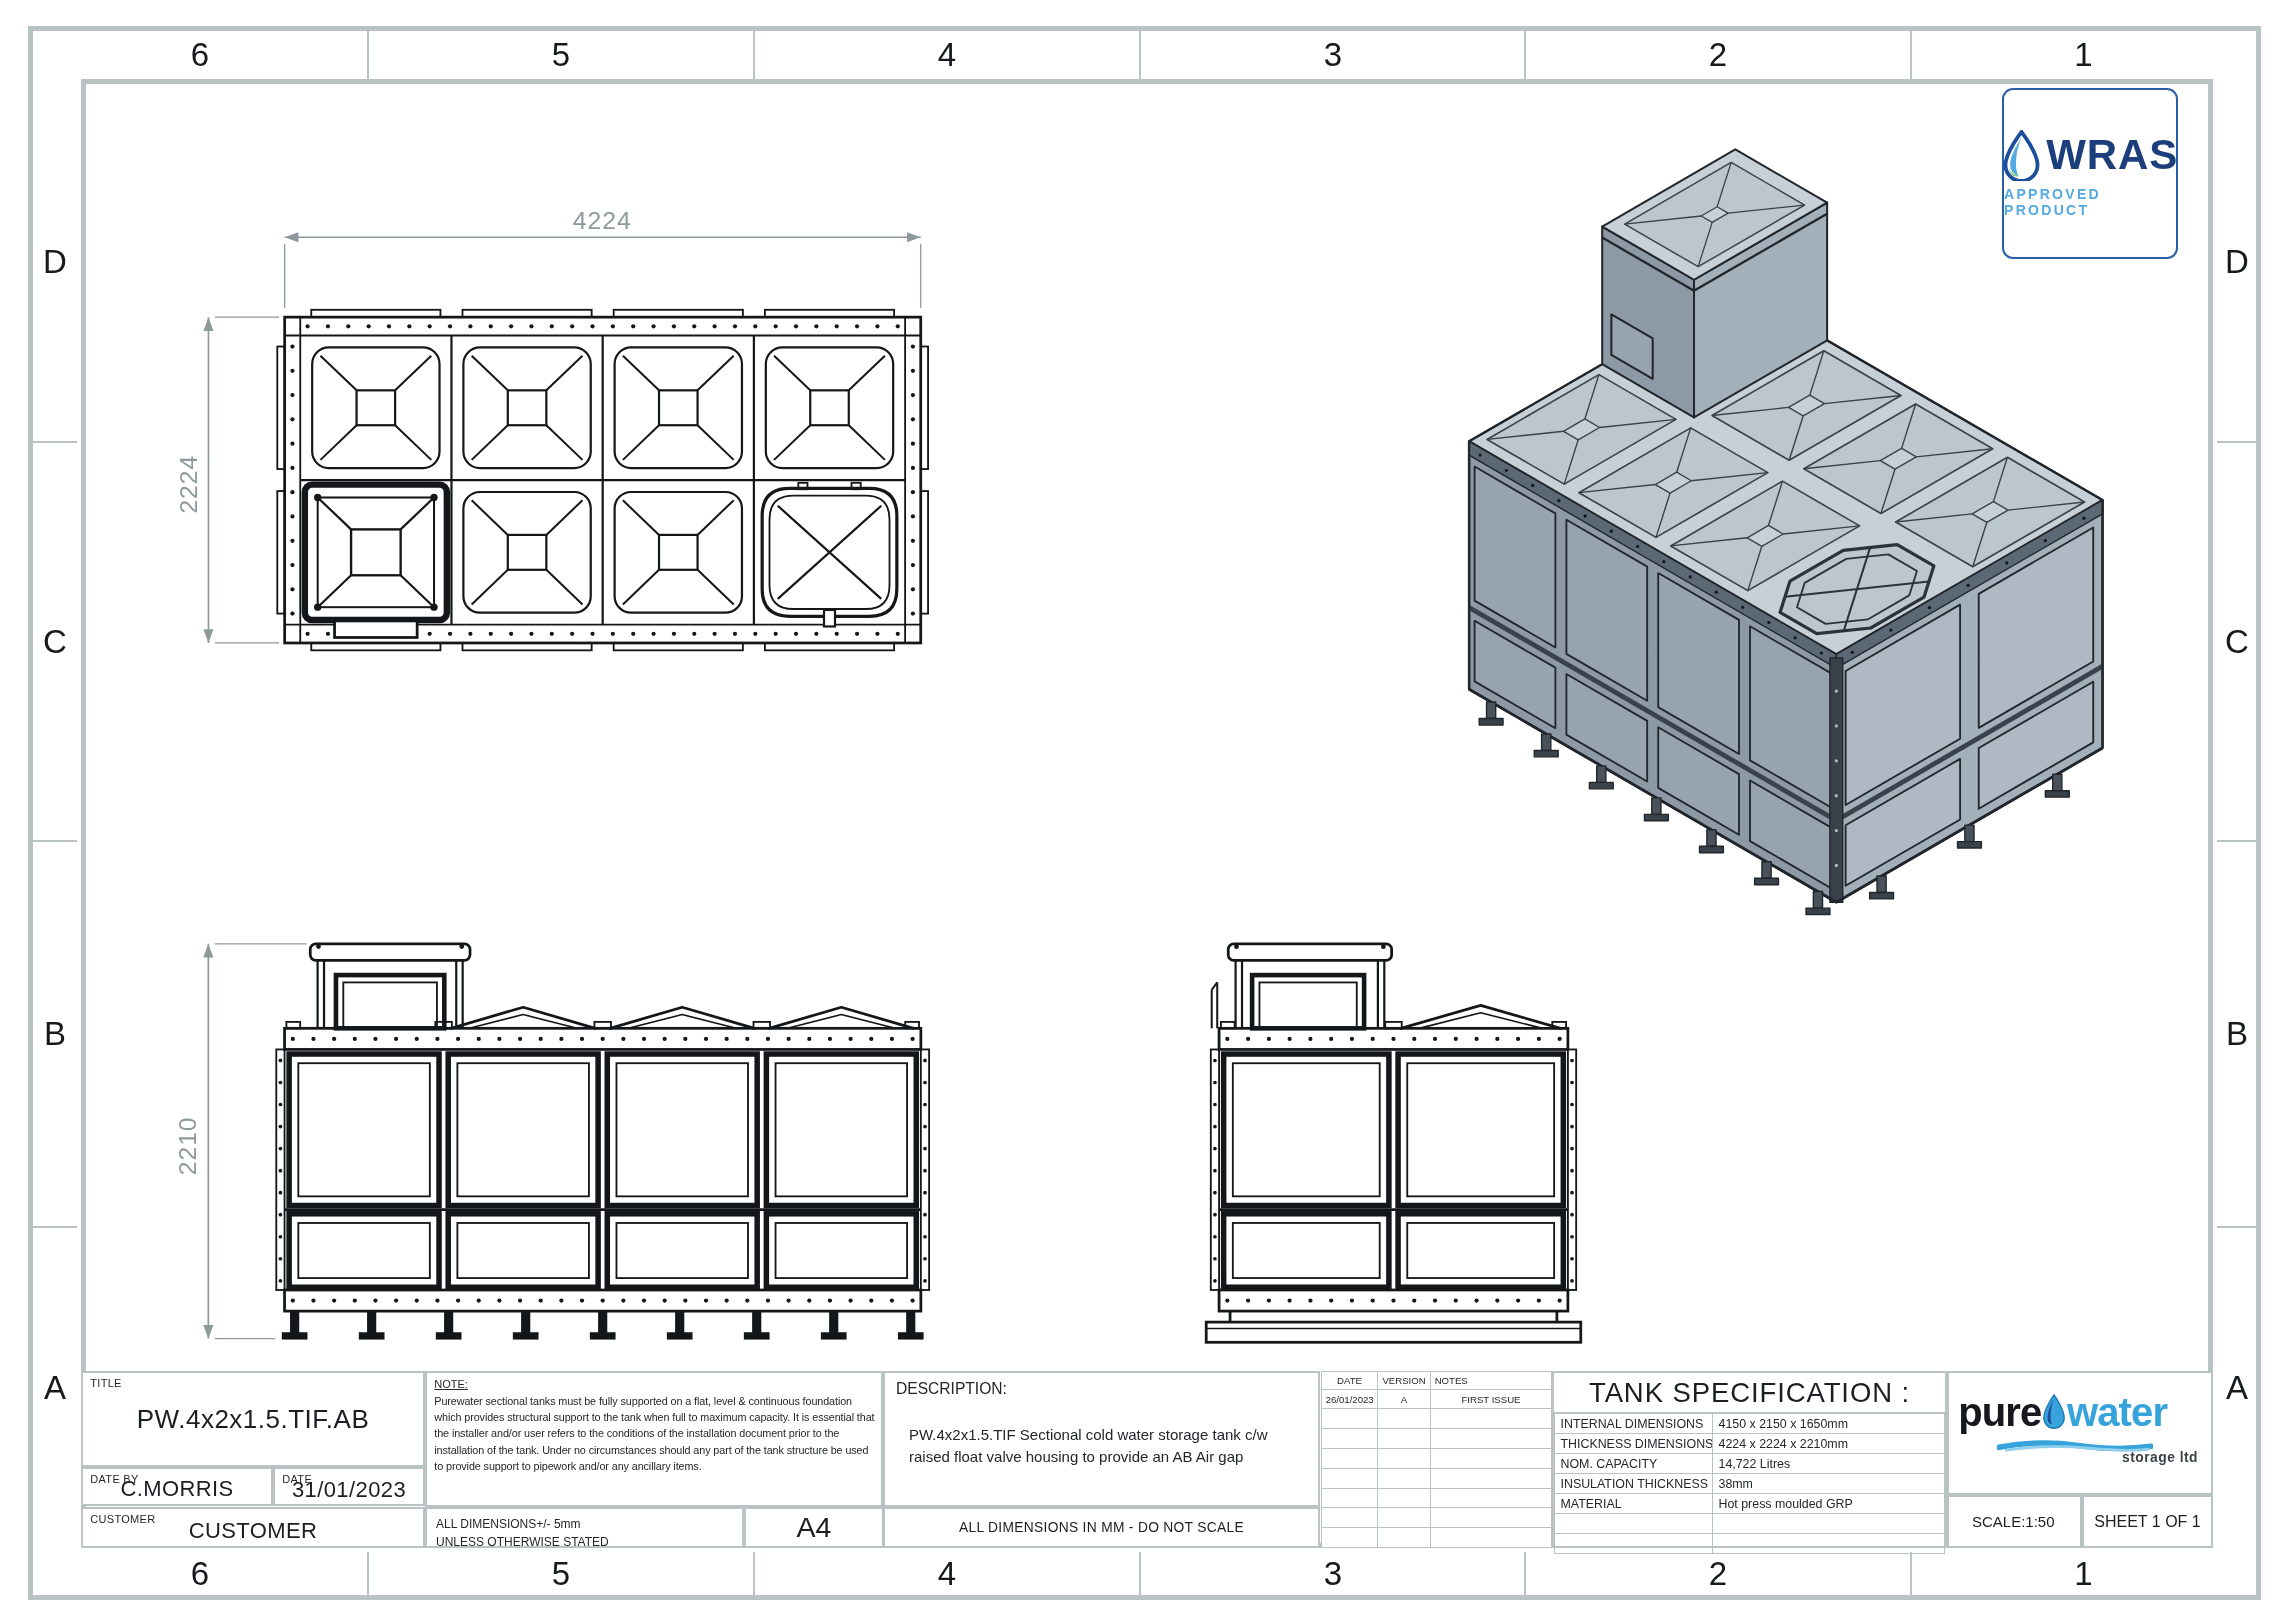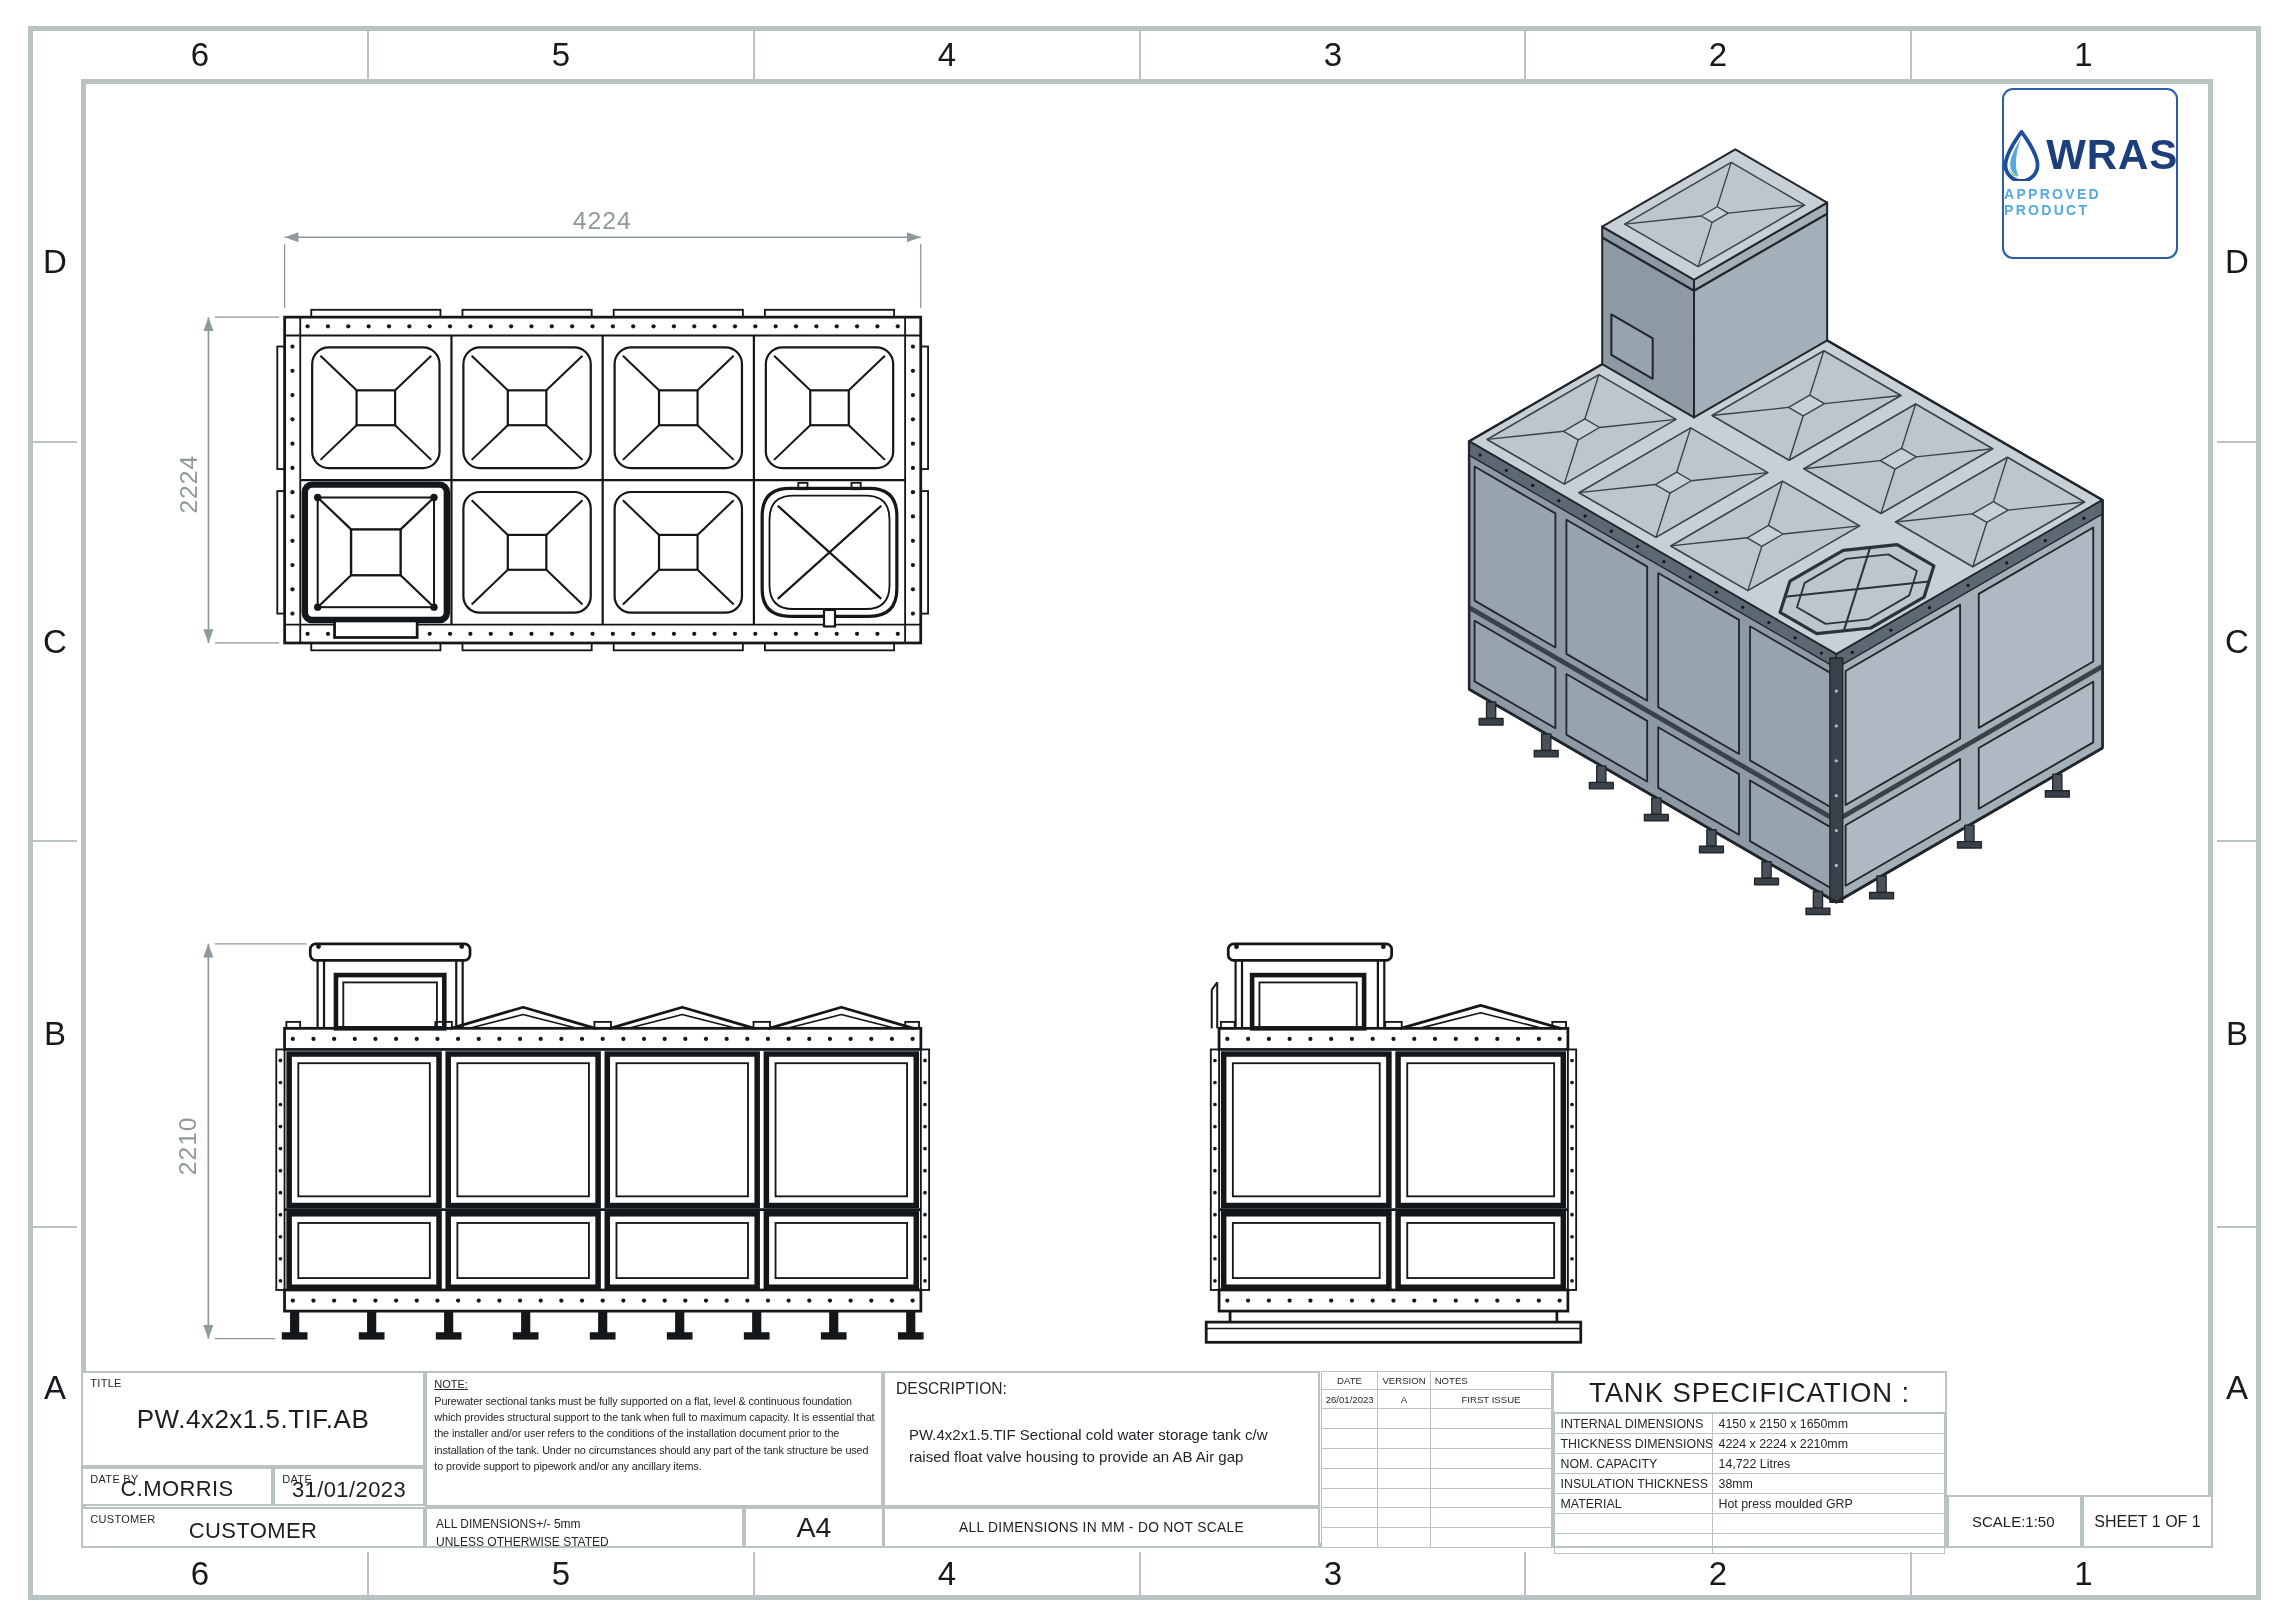--- a/index.html
+++ b/index.html
@@ -817,20 +817,35 @@
             <td></td>
           </tr>
       <tr style="height:16.5px;">
             <td></td>
             <td></td>
           </tr>
     </tbody>
       </table>
   </div>
 
+  <div class="cell logo-cell" style="left:1947px;top:1371px;width:266px;height:124px;">
+    <div class="pw-row">
+      <span class="pw-1">pure</span>
+      <svg width="24" height="37" viewBox="0 0 26 40" style="margin:0 0.9px 3.7px 0.9px;">
+        <path d="M13 1 C13 1 2 16 2 26 a11 11 0 0 0 22 0 C24 16 13 1 13 1 Z" fill="#36a3da" stroke="#1b7ab5" stroke-width="1.5"></path>
+        <path d="M13 5 C9 12 6 19 6 26 a7 7 0 0 0 5 7 C8 28 9 15 13 5 Z" fill="#1c4e9c"></path>
+      </svg>
+      <span class="pw-2">water</span>
+    </div>
+    <svg class="pw-wave" width="156" height="14.7" viewBox="0 0 170 16">
+      <path d="M2 9 Q45 1 88 7 T168 8" stroke="#36a3da" stroke-width="6" fill="none" stroke-linecap="round"></path>
+      <path d="M10 12 Q55 6 100 10 T165 11" stroke="#8fd0ef" stroke-width="3" fill="none" stroke-linecap="round"></path>
+    </svg>
+    <div class="pw-sub">storage ltd</div>
+  </div>
   <div class="cell scale" style="left:1947px;top:1495px;width:135px;height:53px;">
     <div class="val-center">SCALE:1:50</div>
   </div>
   <div class="cell sheetno" style="left:2082px;top:1495px;width:131px;height:53px;">
     <div class="val-center">SHEET 1 OF 1</div>
   </div>
 
 </div>
 
 

